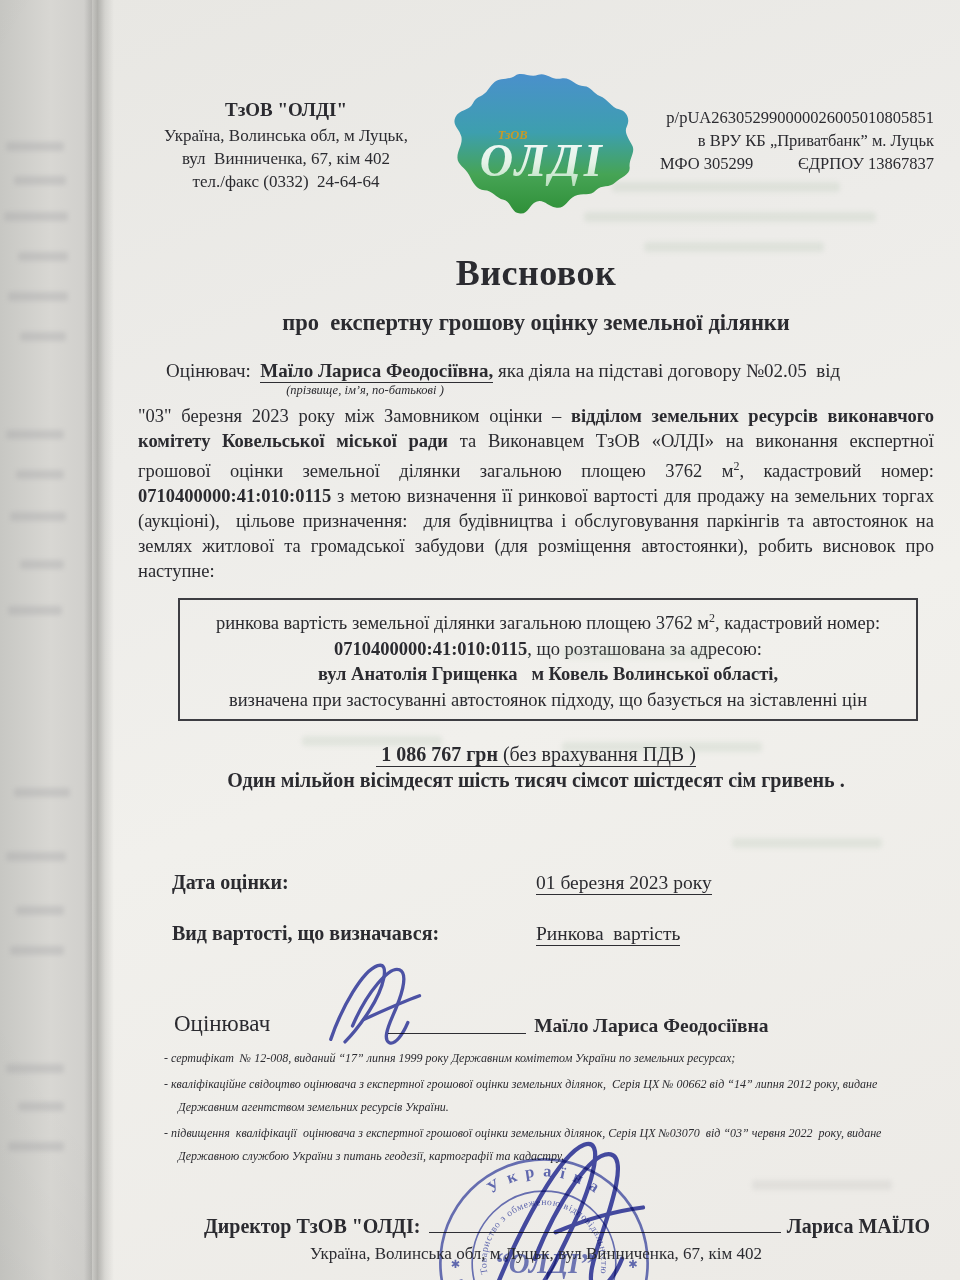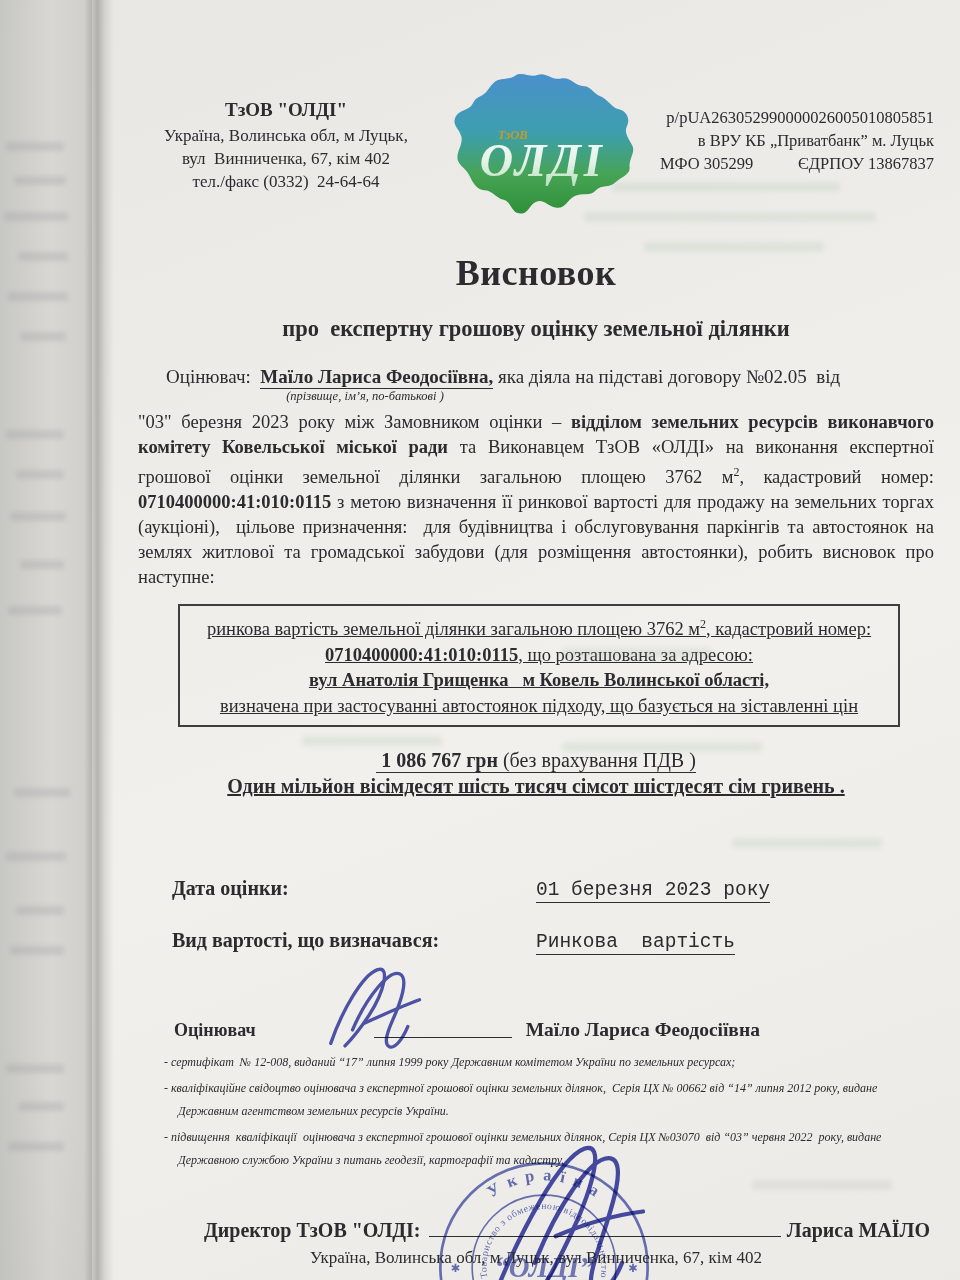--- a/index.html
+++ b/index.html
@@ -22,43 +22,43 @@
         padding:84px 26px 0 46px;box-sizing:border-box;}
   
   .hdr{display:flex;align-items:flex-start;}
   .hdr-left{width:296px;text-align:center;font-size:17px;line-height:23px;padding-top:14px;}
   .co-name{font-weight:bold;font-size:19px;margin-bottom:3px;}
   .hdr-logo{width:228px;height:152px;margin:-16px 0 0 -4px;flex:none;}
   .hdr-right{flex:1;padding-top:22px;font-size:16.5px;line-height:23px;text-align:right;}
   .hdr-right .mforow{display:flex;justify-content:space-between;padding-left:2px;}
   
   .title{margin:32px 0 0;text-align:center;font-size:36px;font-weight:bold;letter-spacing:.5px;}
-  .subtitle{margin:22px 0 0;text-align:center;font-size:22.5px;font-weight:bold;}
+  .subtitle{margin:16px 0 0;text-align:center;font-size:22.5px;font-weight:bold;}
   
   .intro{margin:24px 0 0;font-size:19px;padding-left:28px;}
   .u{border-bottom:1.5px solid #2e2e33;padding-bottom:1px;}
   .hint{font-size:12.5px;font-style:italic;margin:1px 0 0 112px;width:230px;text-align:center;}
   .bodypar{margin:6px 0 0;font-size:18.5px;line-height:25px;text-align:justify;}
   b.strong{font-weight:bold;}
   sup{font-size:12px;}
   
-  .rbox{margin:14px 0 0 40px;width:700px;border:2px solid #3d3d42;padding:6px 9px;
-        text-align:center;font-size:18.5px;line-height:25.5px;text-decoration:underline;}
+  .rbox{margin:14px 0 0 40px;width:700px;border:2px solid #3d3d42;padding:6px 18px;
+        text-align:center;font-size:18.5px;line-height:25.5px;}
   .amount{margin:22px 0 0;text-align:center;font-size:20px;}
   .amount b{font-weight:bold;}
-  .amount-words{margin:3px 0 0;text-align:center;font-size:20px;font-weight:bold;text-decoration:underline;}
+  .amount-words{margin:3px 0 0;text-align:center;font-size:20px;font-weight:bold;}
   
   .frow{display:flex;align-items:baseline;}
   .flabel{width:398px;padding-left:34px;font-weight:bold;font-size:20px;box-sizing:border-box;}
-  .fvalue{font-size:19.5px;font-family:Liberation Mono, monospace;}
+  .fvalue{font-size:19.5px;}
   
   .sigrow{position:relative;display:flex;align-items:flex-end;margin-top:66px;}
-  .siglabel{padding-left:36px;font-weight:bold;font-size:18px;}
+  .siglabel{padding-left:36px;font-weight:normal;font-size:23px;}
   .sigline{width:138px;border-bottom:1.5px solid #2e2e33;margin:0 0 3px 118px;}
-  .signame{margin-left:14px;font-weight:bold;font-size:19.5px;}
+  .signame{margin-left:8px;font-weight:bold;font-size:19.5px;}
   .sigsvg{position:absolute;left:176px;bottom:-16px;width:134px;height:96px;mix-blend-mode:multiply;}
   
   .creds{margin:10px 0 0 26px;width:766px;font-style:italic;font-size:12px;line-height:23.5px;}
   .cred{padding-left:14px;text-indent:-14px;margin-top:2px;}
   
   .dirrow{position:relative;display:flex;align-items:flex-end;margin-top:46px;}
   .dirlabel{padding-left:66px;font-weight:bold;font-size:20px;white-space:nowrap;}
   .dirline{flex:1;border-bottom:1.8px solid #2e2e33;margin:0 6px 5px 8px;}
   .dirname{font-weight:bold;font-size:20px;white-space:nowrap;padding-right:4px;}
   .stampsvg{position:absolute;left:288px;top:-70px;width:236px;height:236px;mix-blend-mode:multiply;}

